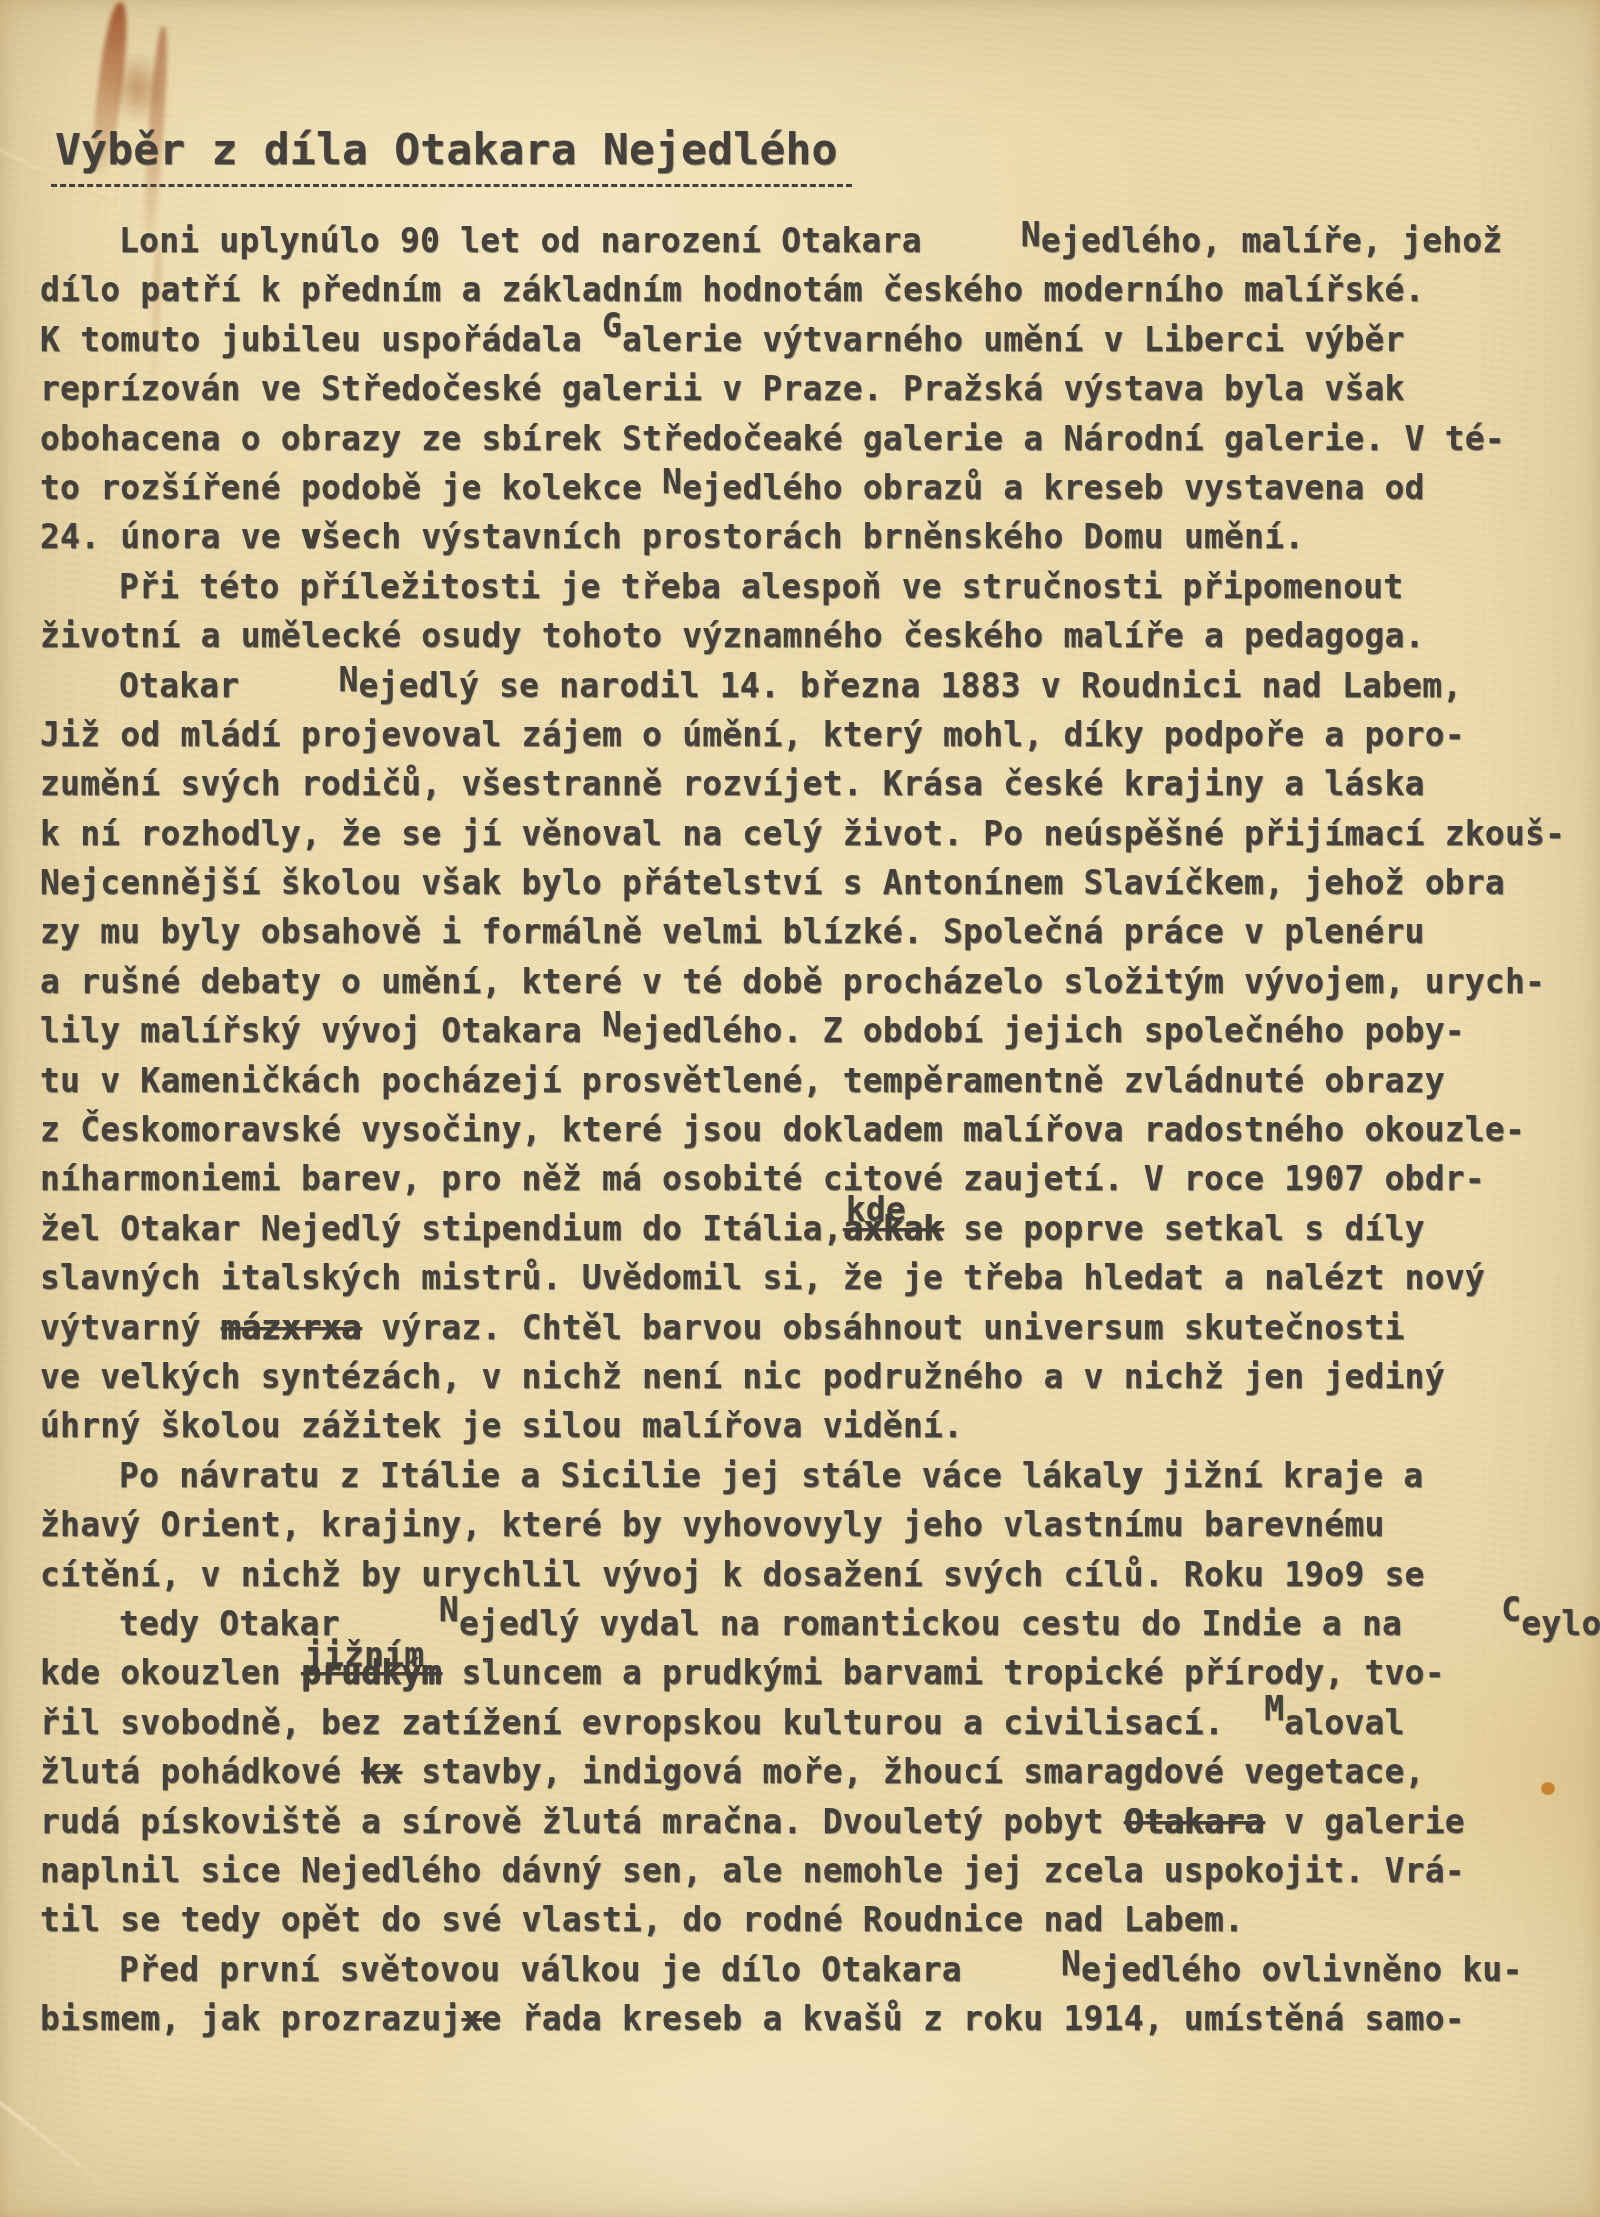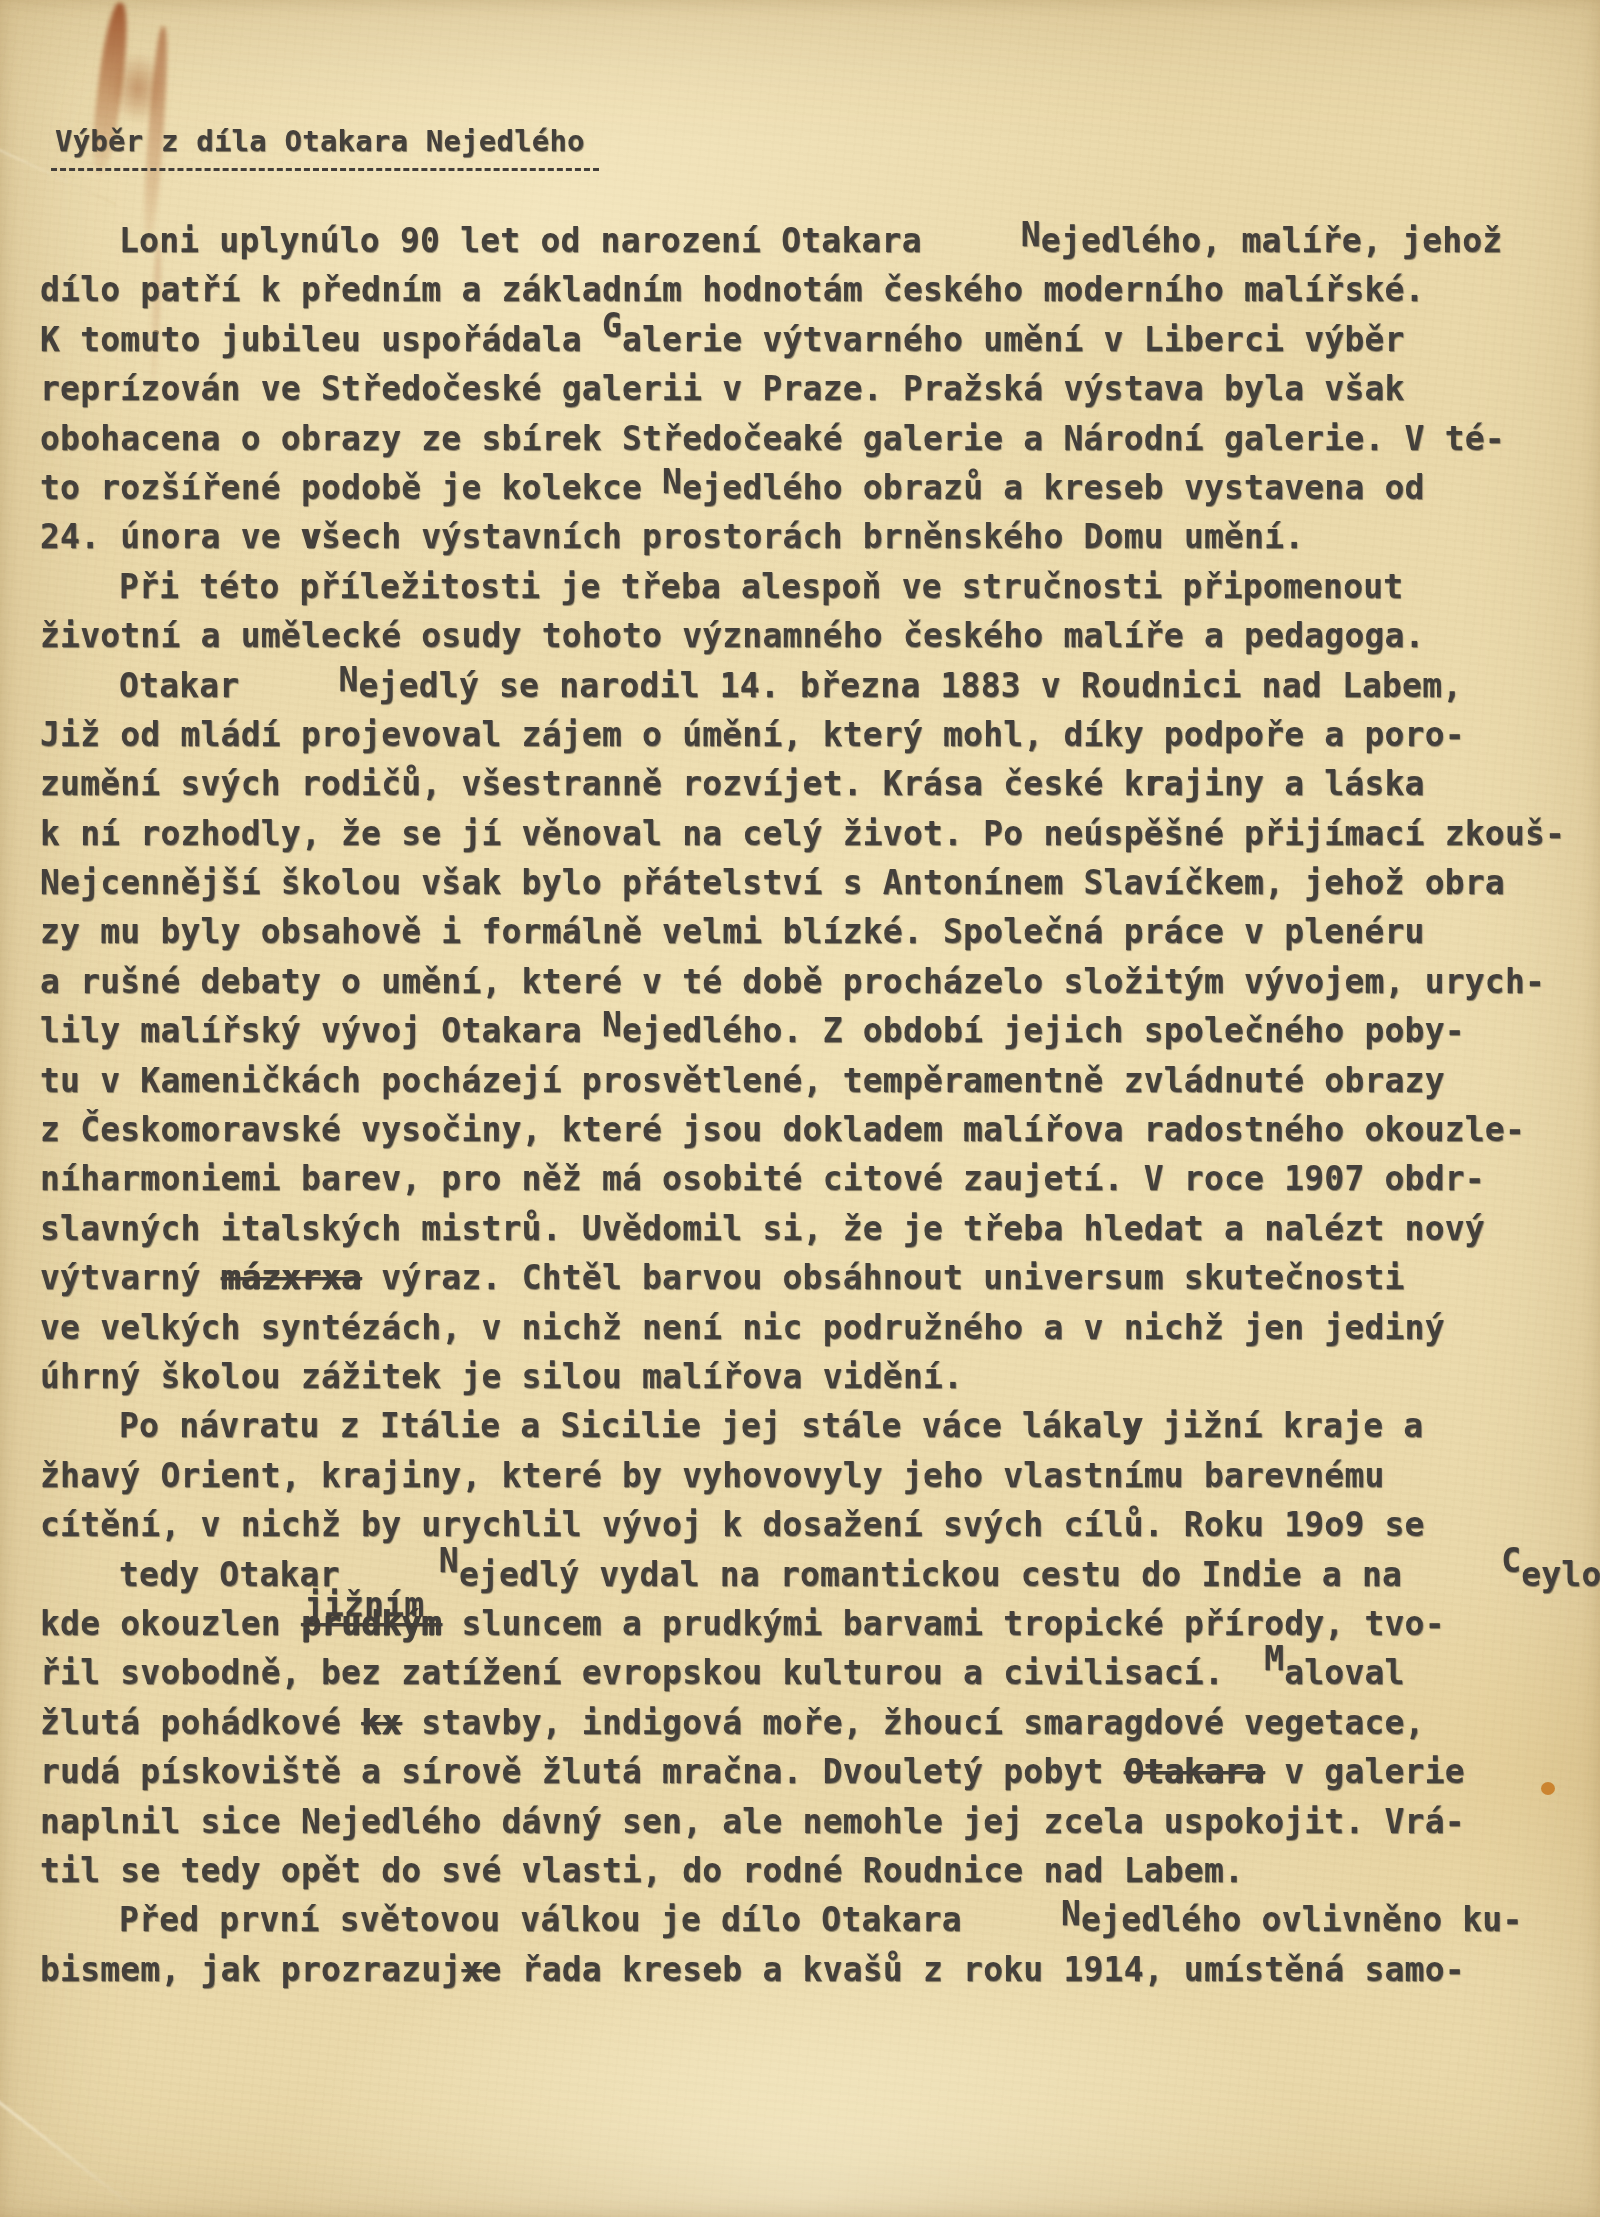--- a/index.html
+++ b/index.html
@@ -26,21 +26,21 @@
       repeating-linear-gradient(96deg, rgba(140,110,55,0.018) 0 2px, rgba(0,0,0,0) 2px 9px),
       var(--paper, #ead9ab);
     box-shadow:
       inset 0 0 130px rgba(140,105,50,0.28),
       inset 0 0 18px rgba(130,95,45,0.22);
   }
   .title {
     position: absolute;
     left: 57px;
     top: 124px;
-    font-size: 29px;
+    font-size: 43px;
     font-weight: bold;
     letter-spacing: 0.2px;
     color: var(--ink, #44403b);
     text-shadow: 0.6px 0.7px 1px rgba(62,55,42,0.65);
     padding: 0 14px 10px 4px;
     margin-left: -6px;
     border-bottom: 3.5px dashed var(--ink, #44403b);
   }
   .text-block {
     position: absolute;
@@ -164,20 +164,21 @@
       <div class="line"><span>Již od mládí projevoval zájem o úmění, který mohl, díky podpoře a poro-</span></div>
       <div class="line"><span>zumění svých rodičů, všestranně rozvíjet. Krása české k</span><span class="dbl">r</span><span>ajiny a láska</span></div>
       <div class="line"><span>k ní rozhodly, že se jí věnoval na celý život. Po neúspěšné přijímací zkouš-</span></div>
       <div class="line"><span>Nejcennější školou však bylo přátelství s Antonínem Slavíčkem, jehož obra</span></div>
       <div class="line"><span>zy mu byly obsahově i formálně velmi blízké. Společná práce v plenéru</span></div>
       <div class="line"><span>a rušné debaty o umění, které v té době procházelo složitým vývojem, urych-</span></div>
       <div class="line"><span>lily malířský vývoj Otakara </span><span class="raised-sm">N</span><span>ejedlého. Z období jejich společného poby-</span></div>
       <div class="line"><span>tu v Kameničkách pocházejí prosvětlené, tempěramentně zvládnuté obrazy</span></div>
       <div class="line"><span>z Českomoravské vysočiny, které jsou dokladem malířova radostného okouzle-</span></div>
       <div class="line"><span>níharmoniemi barev, pro něž má osobité citové zaujetí. V roce 1907 obdr-</span></div>
+      <div class="line"><span>žel Otakar Nejedlý stipendium do Itália,</span><span class="overwrap"><span class="above">kde</span><span class="strike">axkak</span></span><span> se poprve setkal s díly</span></div>
       <div class="line"><span>slavných italských mistrů. Uvědomil si, že je třeba hledat a nalézt nový</span></div>
       <div class="line"><span>výtvarný </span><span class="strike">mázxrxa</span><span> výraz. Chtěl barvou obsáhnout universum skutečnosti</span></div>
       <div class="line"><span>ve velkých syntézách, v nichž není nic podružného a v nichž jen jediný</span></div>
       <div class="line"><span>úhrný školou zážitek je silou malířova vidění.</span></div>
       <div class="line indent"><span>Po návratu z Itálie a Sicilie jej stále váce lákal</span><span class="dbl">y</span><span> jižní kraje a</span></div>
       <div class="line"><span>žhavý Orient, krajiny, které by vyhovovyly jeho vlastnímu barevnému</span></div>
       <div class="line"><span>cítění, v nichž by urychlil vývoj k dosažení svých cílů. Roku 19o9 se</span></div>
       <div class="line indent"><span>tedy Otakar </span><span class="raised">N</span><span>ejedlý vydal na romantickou cestu do Indie a na </span><span class="raised">C</span><span>eylon,</span></div>
       <div class="line"><span>kde okouzlen </span><span class="overwrap"><span class="above">jižním</span><span class="strike">prudkým</span></span><span> sluncem a prudkými barvami tropické přírody, tvo-</span></div>
       <div class="line"><span>řil svobodně, bez zatížení evropskou kulturou a civilisací.  </span><span class="raised">M</span><span>aloval</span></div>

